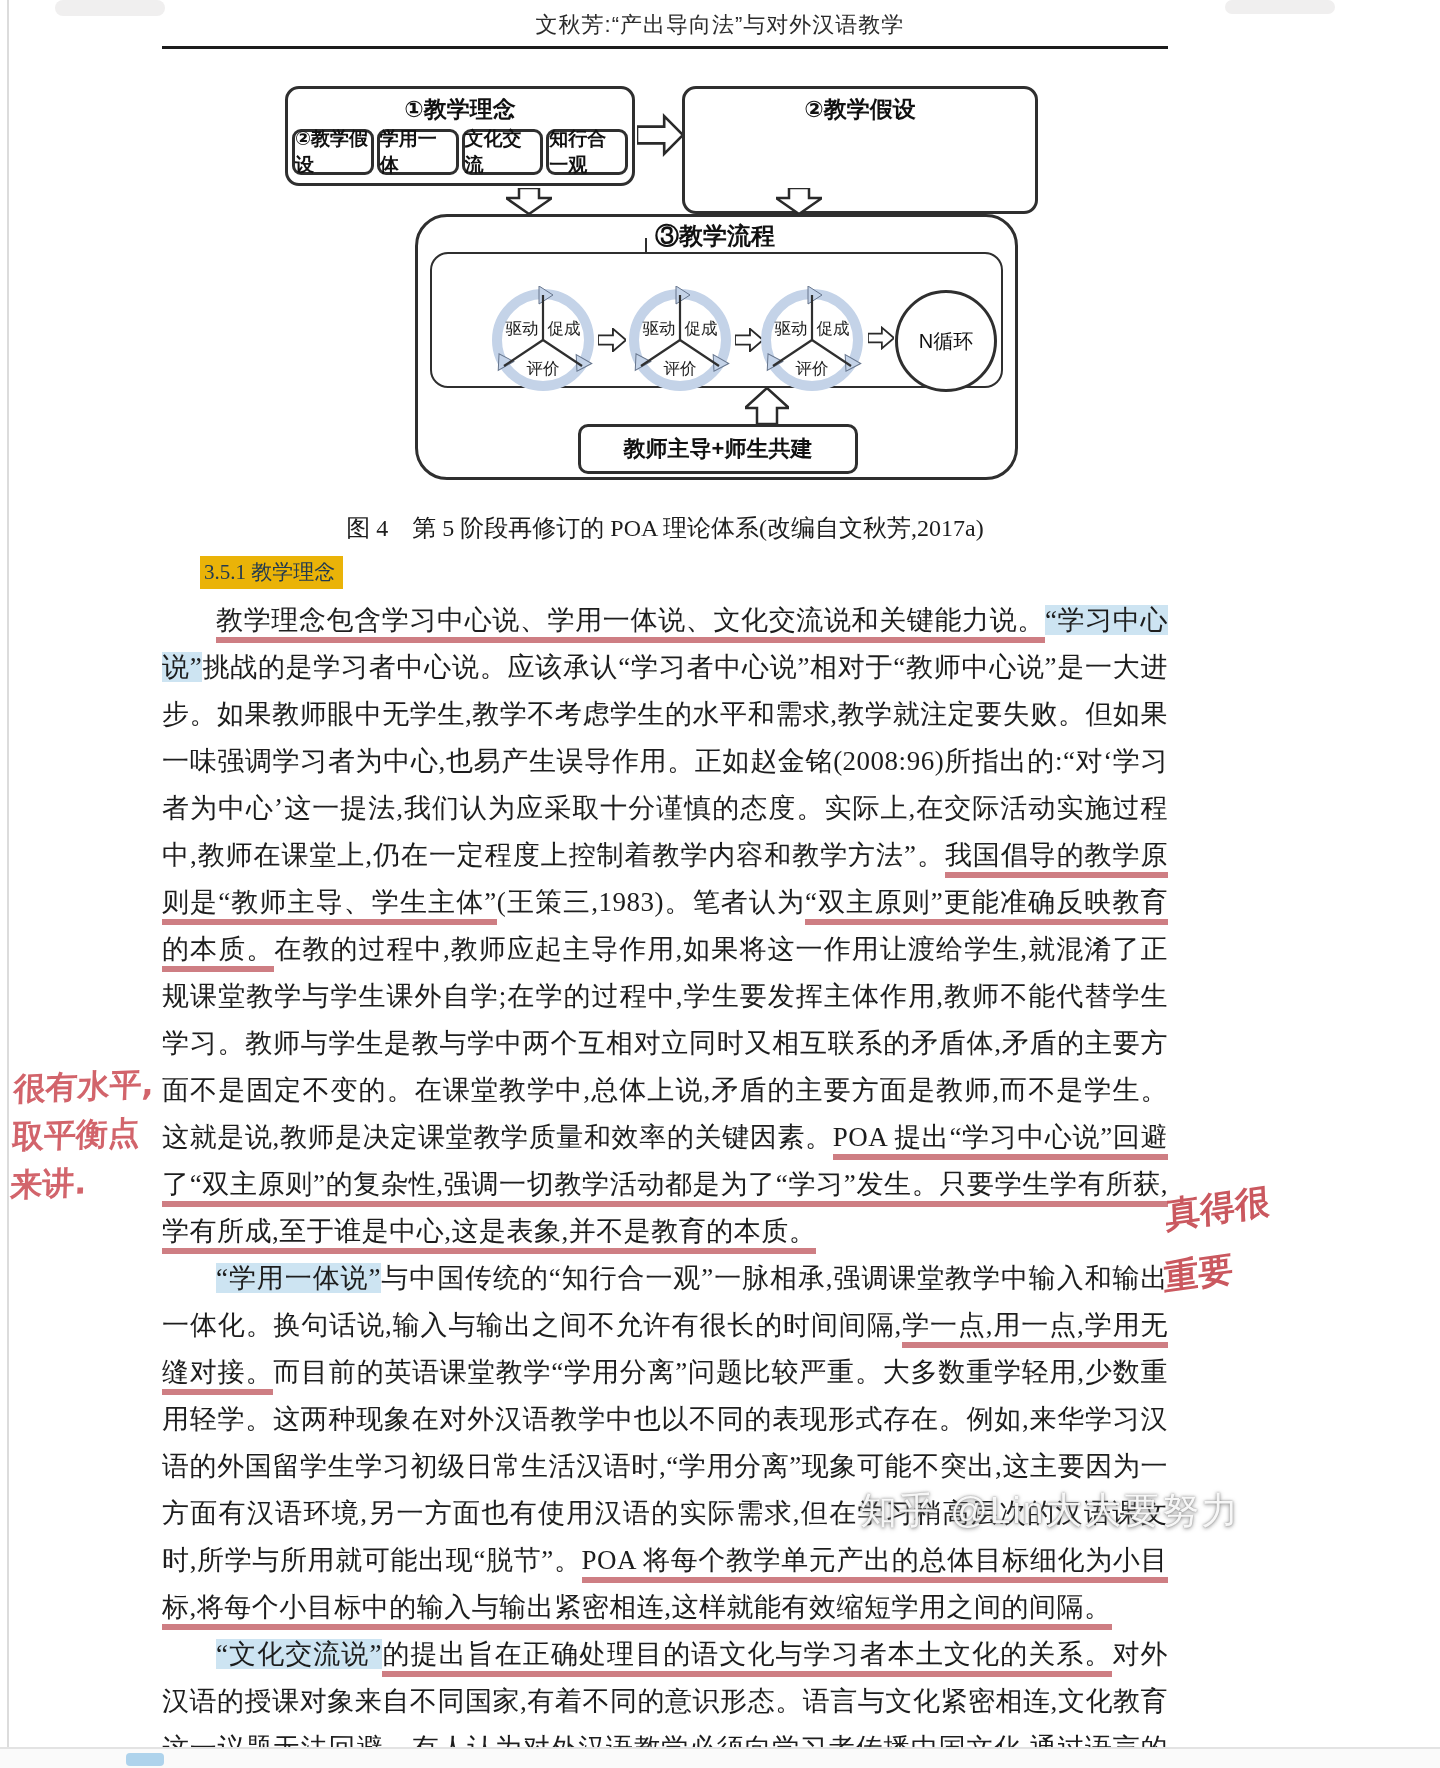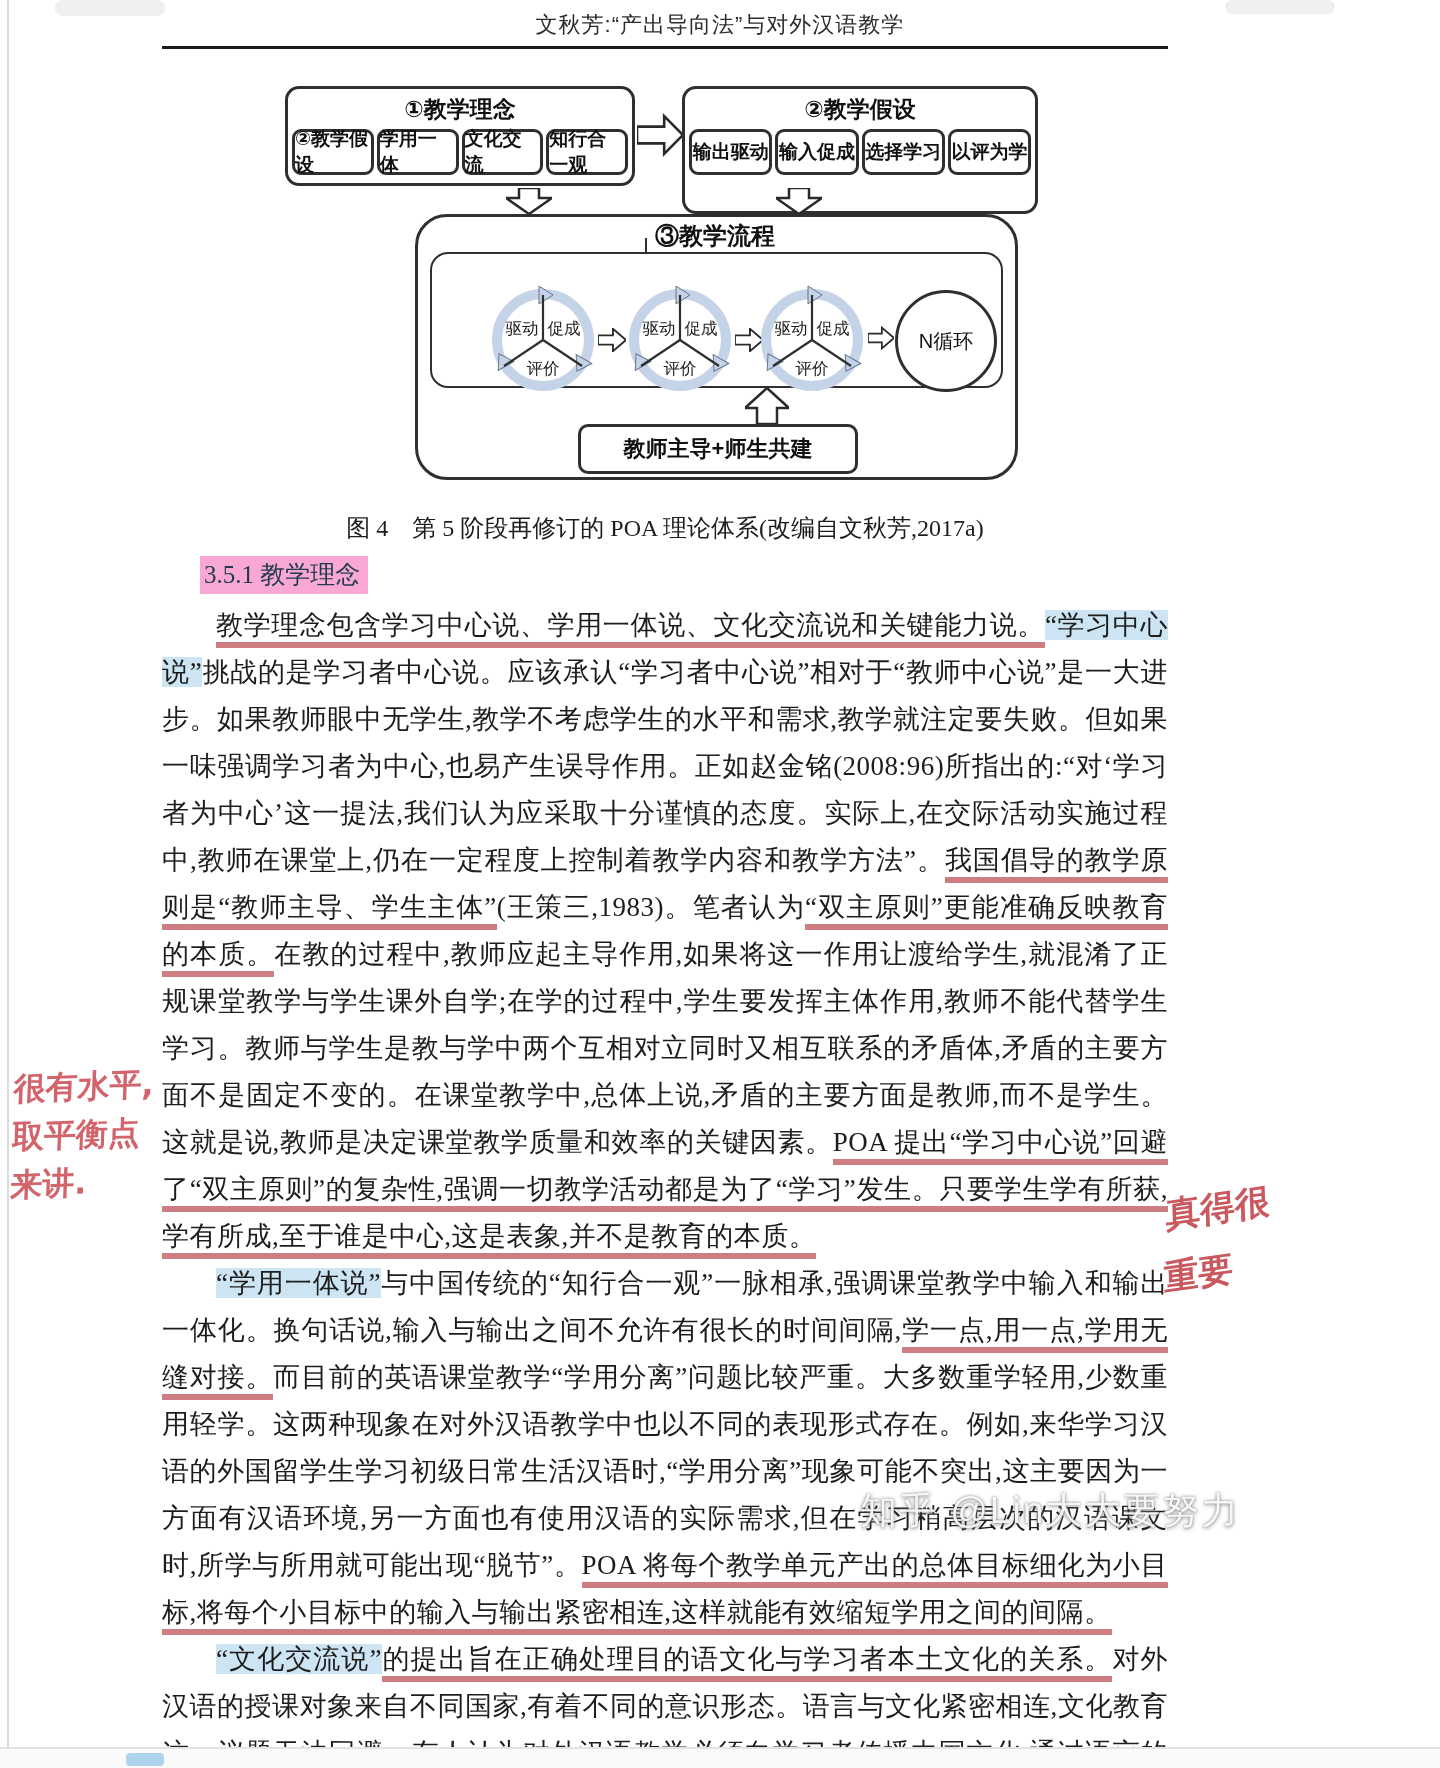--- a/index.html
+++ b/index.html
@@ -37,22 +37,22 @@
   .n-circle{border:3px solid #2f2f2f;border-radius:50%;display:flex;align-items:center;justify-content:center;
     font-family:"Liberation Sans","DejaVu Sans",sans-serif;font-size:20px;color:#111;background:#fff;}
   .bottom-box{border:3px solid #2f2f2f;border-radius:10px;display:flex;align-items:center;justify-content:center;
     font-family:"Liberation Sans","DejaVu Sans",sans-serif;font-weight:bold;font-size:22px;color:#111;background:#fff;}
   .connector{background:#2f2f2f;}
   svg text{font-family:"Liberation Sans","DejaVu Sans",sans-serif;}
 
   
   .fig-caption{left:162px;top:512px;width:1006px;text-align:center;font-size:24px;color:#1d1d1d;}
   .body-col{left:162px;top:556px;width:1006px;}
-  .sec-heading{display:inline-block;background:#f9a8d4;color:#223a50;
-    font-size:25px;padding:2px 8px 3px 4px;margin-left:38px;margin-bottom:8px;}
+  .sec-heading{display:inline-block;background:#eab308;color:#223a50;
+    font-size:21px;padding:2px 8px 3px 4px;margin-left:38px;margin-bottom:8px;}
   .para{margin:0;font-size:27px;line-height:47px;text-align:justify;text-justify:inter-character;
     text-indent:2em;letter-spacing:0.5px;color:#1d1d1d;}
   .seg{}
   .u{border-bottom:6px solid rgba(198,103,109,0.85);padding-bottom:2px;}
   .h{background:#cde4f2;}
 
   
   .hand{font-family:"DejaVu Sans","Liberation Sans",sans-serif;color:#d2646b;font-weight:bold;}
   .note-left{left:12px;top:1062px;width:160px;font-size:32px;line-height:48px;
     transform:rotate(-2deg) skewX(-4deg);}
@@ -84,26 +84,20 @@
     <div class="chip">知行合一观</div>
   </div>
 </div>
 
 <svg class="abs" style="left:637px;top:112px;" width="46" height="46" viewBox="0 0 44 44">
   <polygon points="0,14 26,14 26,4 44,22 26,40 26,30 0,30" fill="#fff" stroke="#2a2a2a" stroke-width="2.5"></polygon>
 </svg>
 
 <div class="abs dbox" style="left:682px;top:86px;width:356px;height:128px;">
   <div class="dbox-title">②教学假设</div>
-  <div class="chip-row">
-    <div class="chip">输出驱动</div>
-    <div class="chip">输入促成</div>
-    <div class="chip">选择学习</div>
-    <div class="chip">以评为学</div>
-  </div>
 </div>
 
 <svg class="abs" style="left:506px;top:188px;" width="46" height="26" viewBox="0 0 46 26">
   <polygon points="13,0 33,0 33,10 46,10 23,26 0,10 13,10" fill="#fff" stroke="#2a2a2a" stroke-width="2.5"></polygon>
 </svg>
 <svg class="abs" style="left:776px;top:188px;" width="46" height="26" viewBox="0 0 46 26">
   <polygon points="13,0 33,0 33,10 46,10 23,26 0,10 13,10" fill="#fff" stroke="#2a2a2a" stroke-width="2.5"></polygon>
 </svg>
 
 <div class="abs proc-outer" style="left:415px;top:214px;width:603px;height:266px;"></div>

